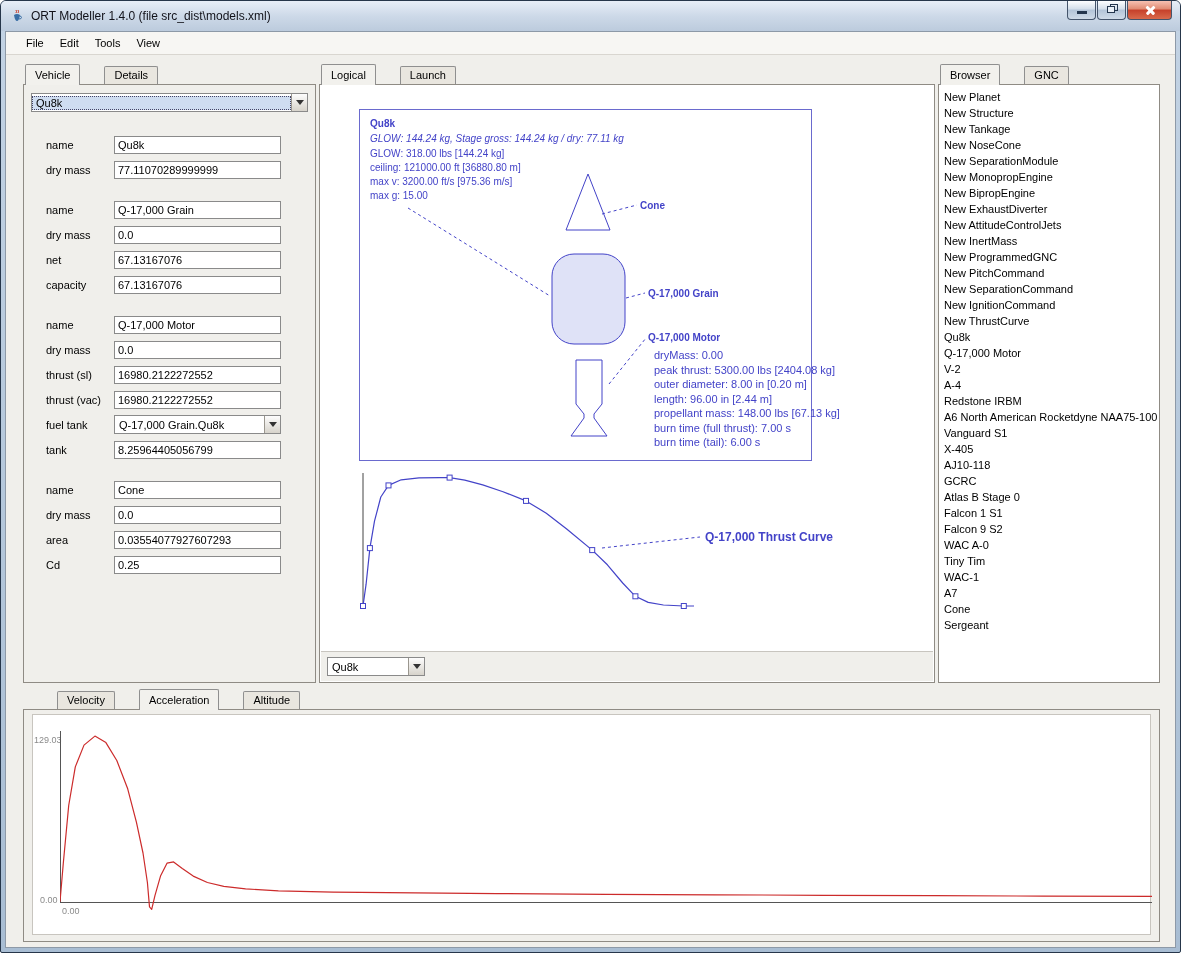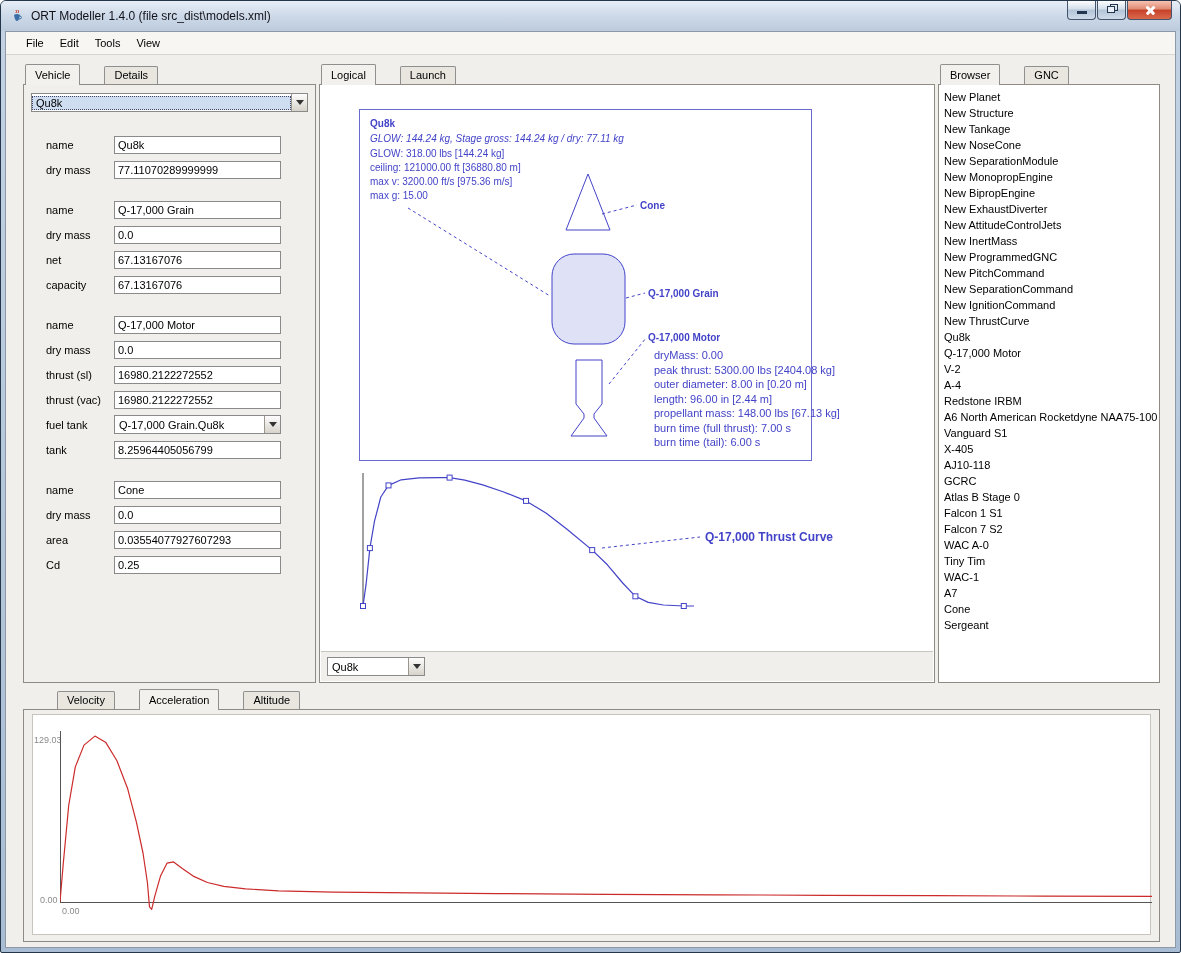--- a/index.html
+++ b/index.html
@@ -332,21 +332,21 @@
           <div class="list-item">V-2</div>
           <div class="list-item">A-4</div>
           <div class="list-item">Redstone IRBM</div>
           <div class="list-item">A6 North American Rocketdyne NAA75-100</div>
           <div class="list-item">Vanguard S1</div>
           <div class="list-item">X-405</div>
           <div class="list-item">AJ10-118</div>
           <div class="list-item">GCRC</div>
           <div class="list-item">Atlas B Stage 0</div>
           <div class="list-item">Falcon 1 S1</div>
-          <div class="list-item">Falcon 7 S2</div>
+          <div class="list-item">Falcon 9 S2</div>
           <div class="list-item">WAC A-0</div>
           <div class="list-item">Tiny Tim</div>
           <div class="list-item">WAC-1</div>
           <div class="list-item">A7</div>
           <div class="list-item">Cone</div>
           <div class="list-item">Sergeant</div>
         </div>
     </div>
   </div>
 

